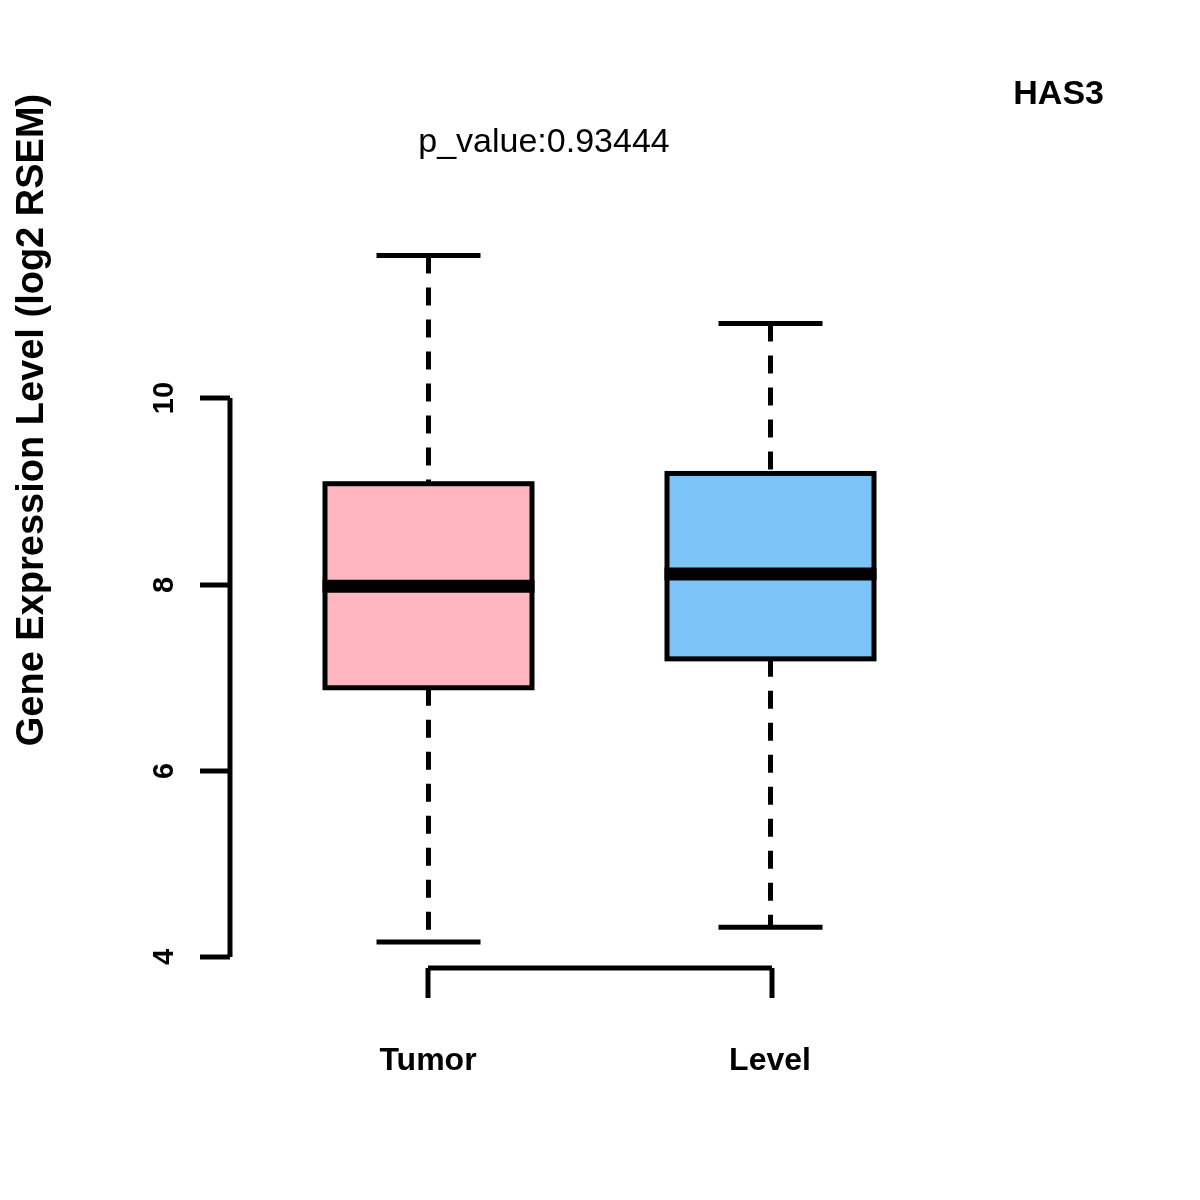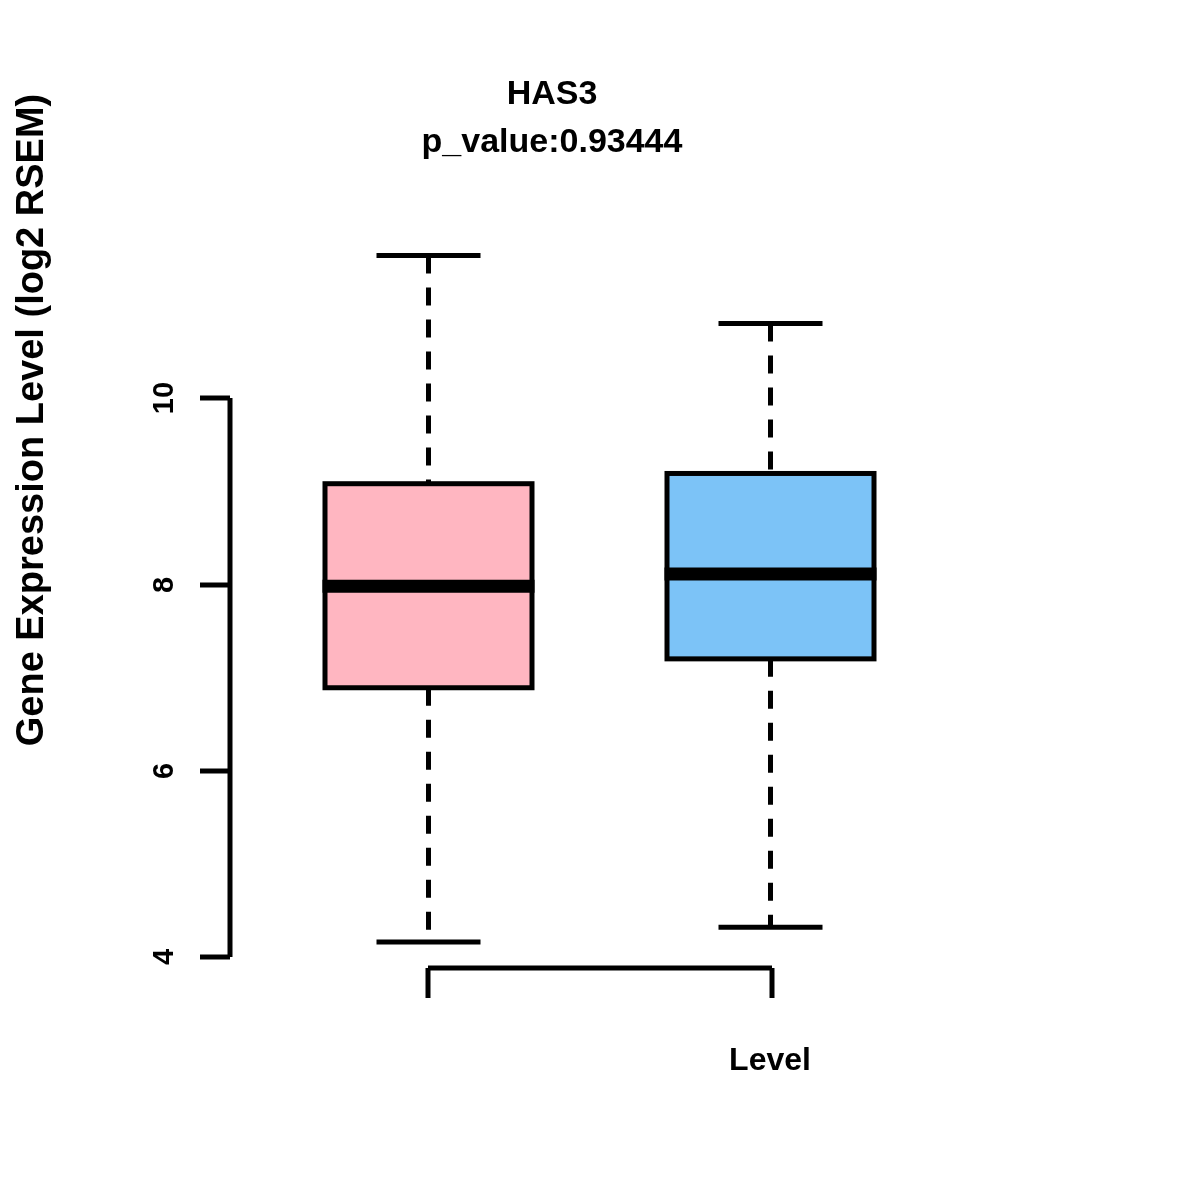--- a/index.html
+++ b/index.html
@@ -17,35 +17,35 @@
     position: relative;
     width: 1200px;
     height: 1200px;
     background: #ffffff;
   }
   .plot-title {
     position: absolute;
     left: 0;
     top: 70px;
     width: 1104px;
-    text-align: center;
+    text-align: right;
     font-size: 34px;
     font-weight: bold;
     color: #000000;
     letter-spacing: 0px;
     line-height: 44px;
   }
   .plot-subtitle {
     position: absolute;
-    left: 16px;
+    left: 8px;
     top: 118px;
     width: 1072px;
     text-align: center;
     font-size: 34px;
-    font-weight: bold;
+    font-weight: normal;
     color: #000000;
     line-height: 44px;
   }
   .y-axis-title {
     position: absolute;
     left: 0px;
     top: 0px;
     width: 1200px;
     height: 60px;
     transform-origin: 0 0;
@@ -93,20 +93,21 @@
   <div class="plot-title">HAS3</div>
   <div class="plot-subtitle">p_value:0.93444</div>
 
   <div class="y-axis-title">Gene Expression Level (log2 RSEM)</div>
 
   <div class="ytick-label" style="left:133px; top:382px;">10</div>
   <div class="ytick-label" style="left:133px; top:569px;">8</div>
   <div class="ytick-label" style="left:133px; top:755px;">6</div>
   <div class="ytick-label" style="left:133px; top:941px;">4</div>
 
+  <div class="xtick-label" style="left:308px; top:1039px;">Tumor</div>
   <div class="xtick-label" style="left:650px; top:1039px;">Level</div>
 
   <svg class="plot-canvas" viewBox="0 0 1200 1200">
     <g>
       <line id="yaxis-line" x1="230" y1="398" x2="230" y2="957" stroke="#000" stroke-width="5"></line>
       <line class="ytick" x1="200" y1="398" x2="230" y2="398" stroke="#000" stroke-width="5"></line>
       <line class="ytick" x1="200" y1="585" x2="230" y2="585" stroke="#000" stroke-width="5"></line>
       <line class="ytick" x1="200" y1="771" x2="230" y2="771" stroke="#000" stroke-width="5"></line>
       <line class="ytick" x1="200" y1="957" x2="230" y2="957" stroke="#000" stroke-width="5"></line>
     </g>

